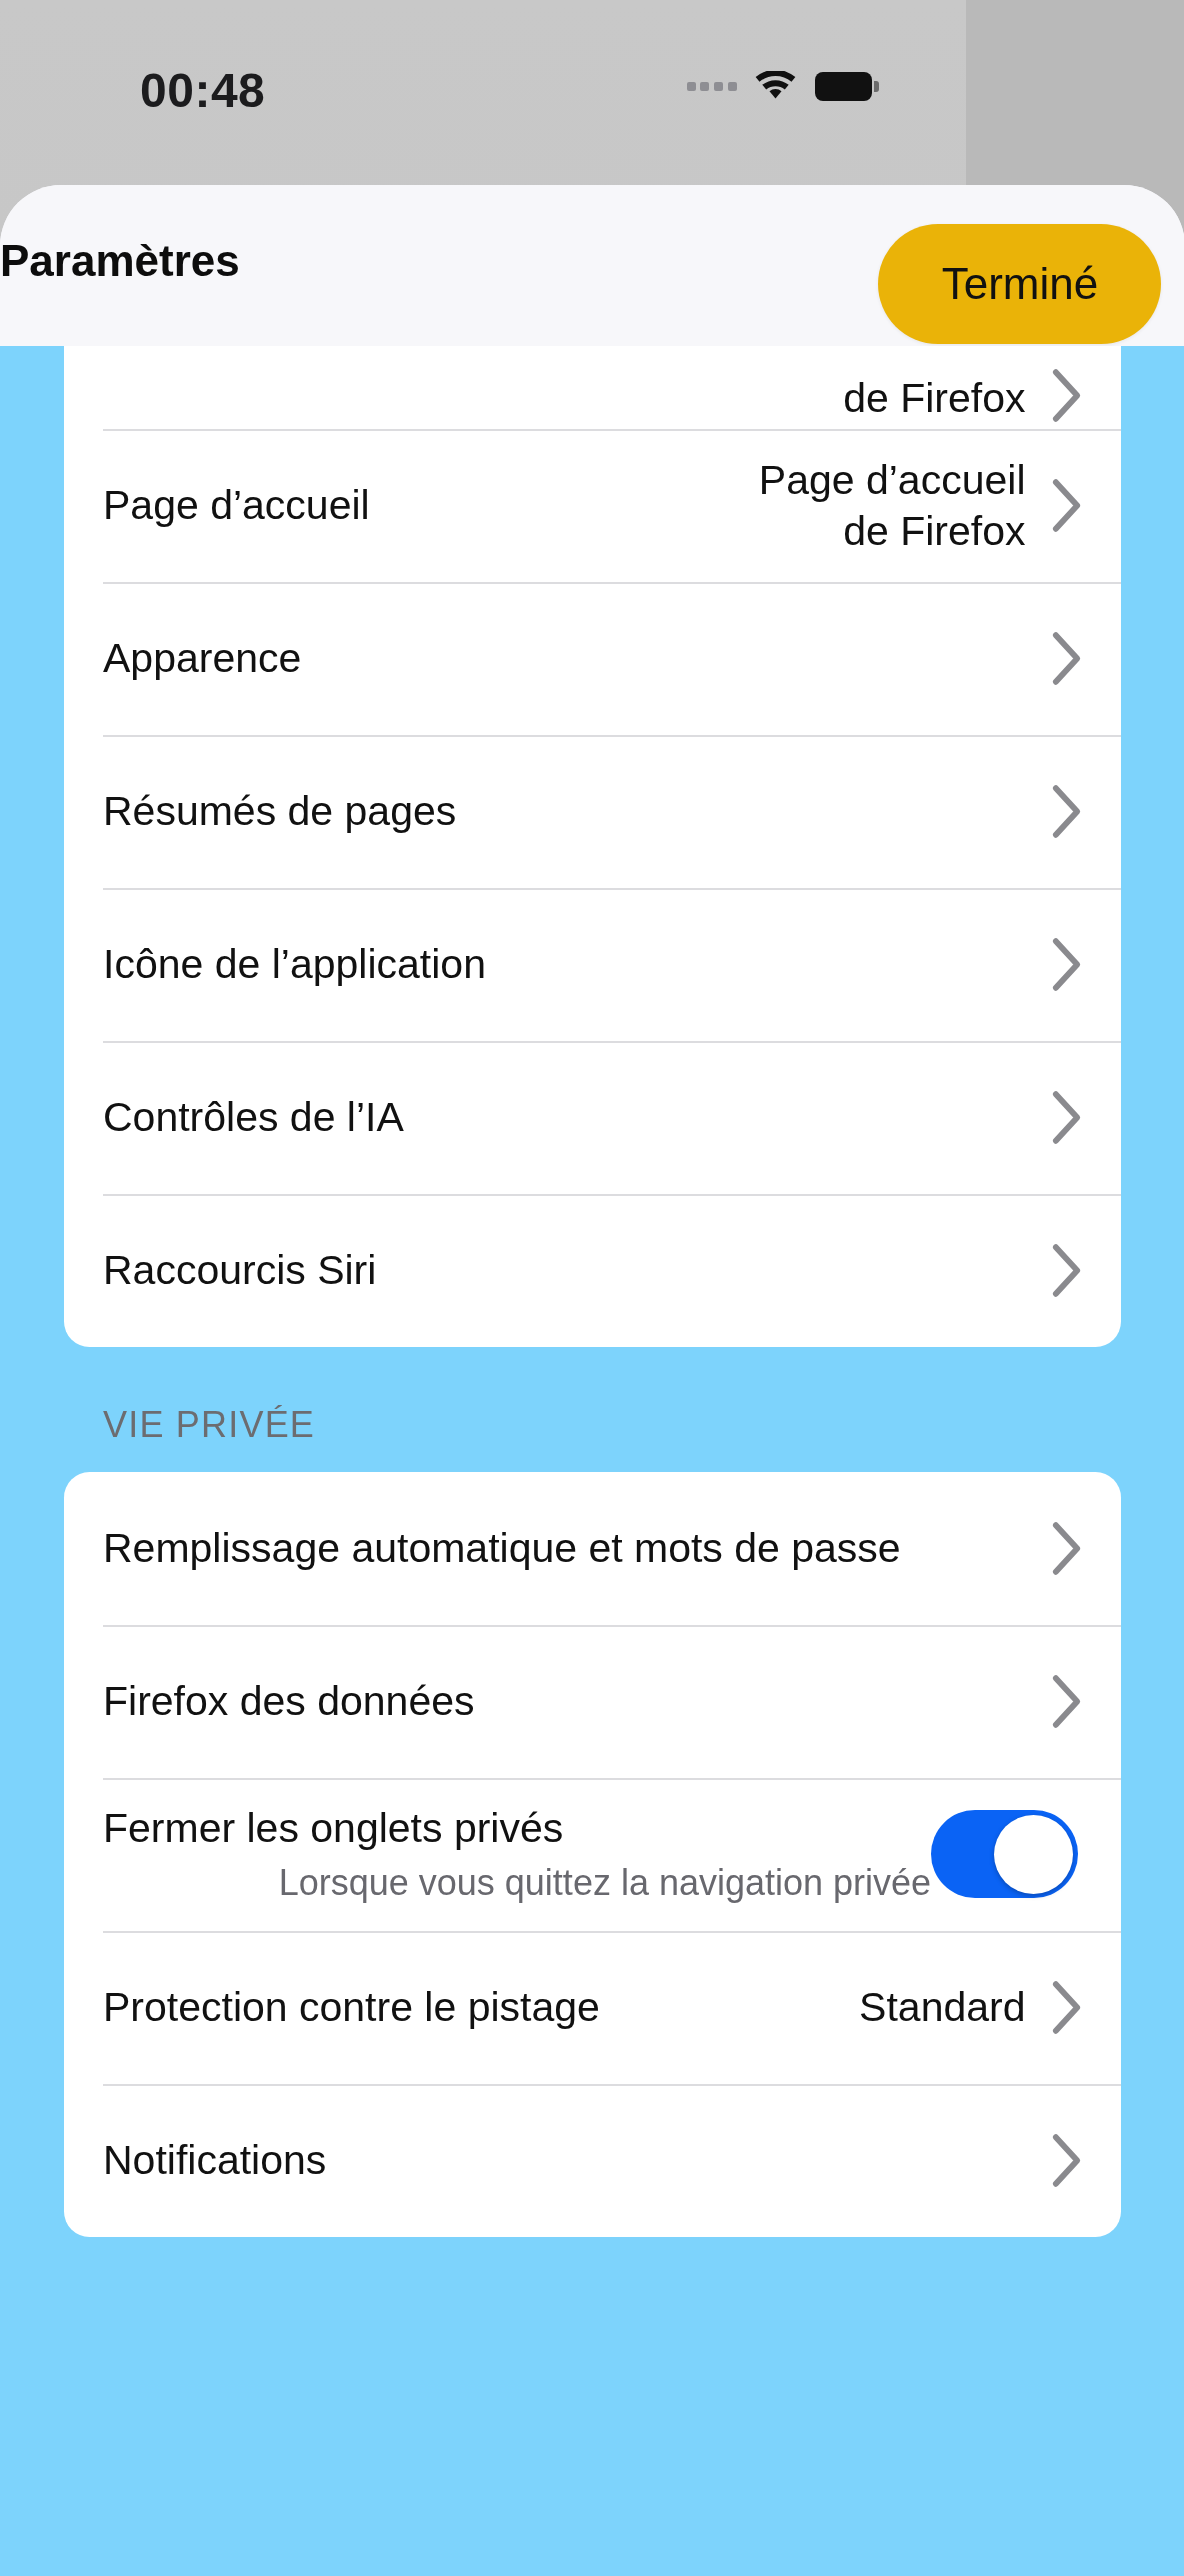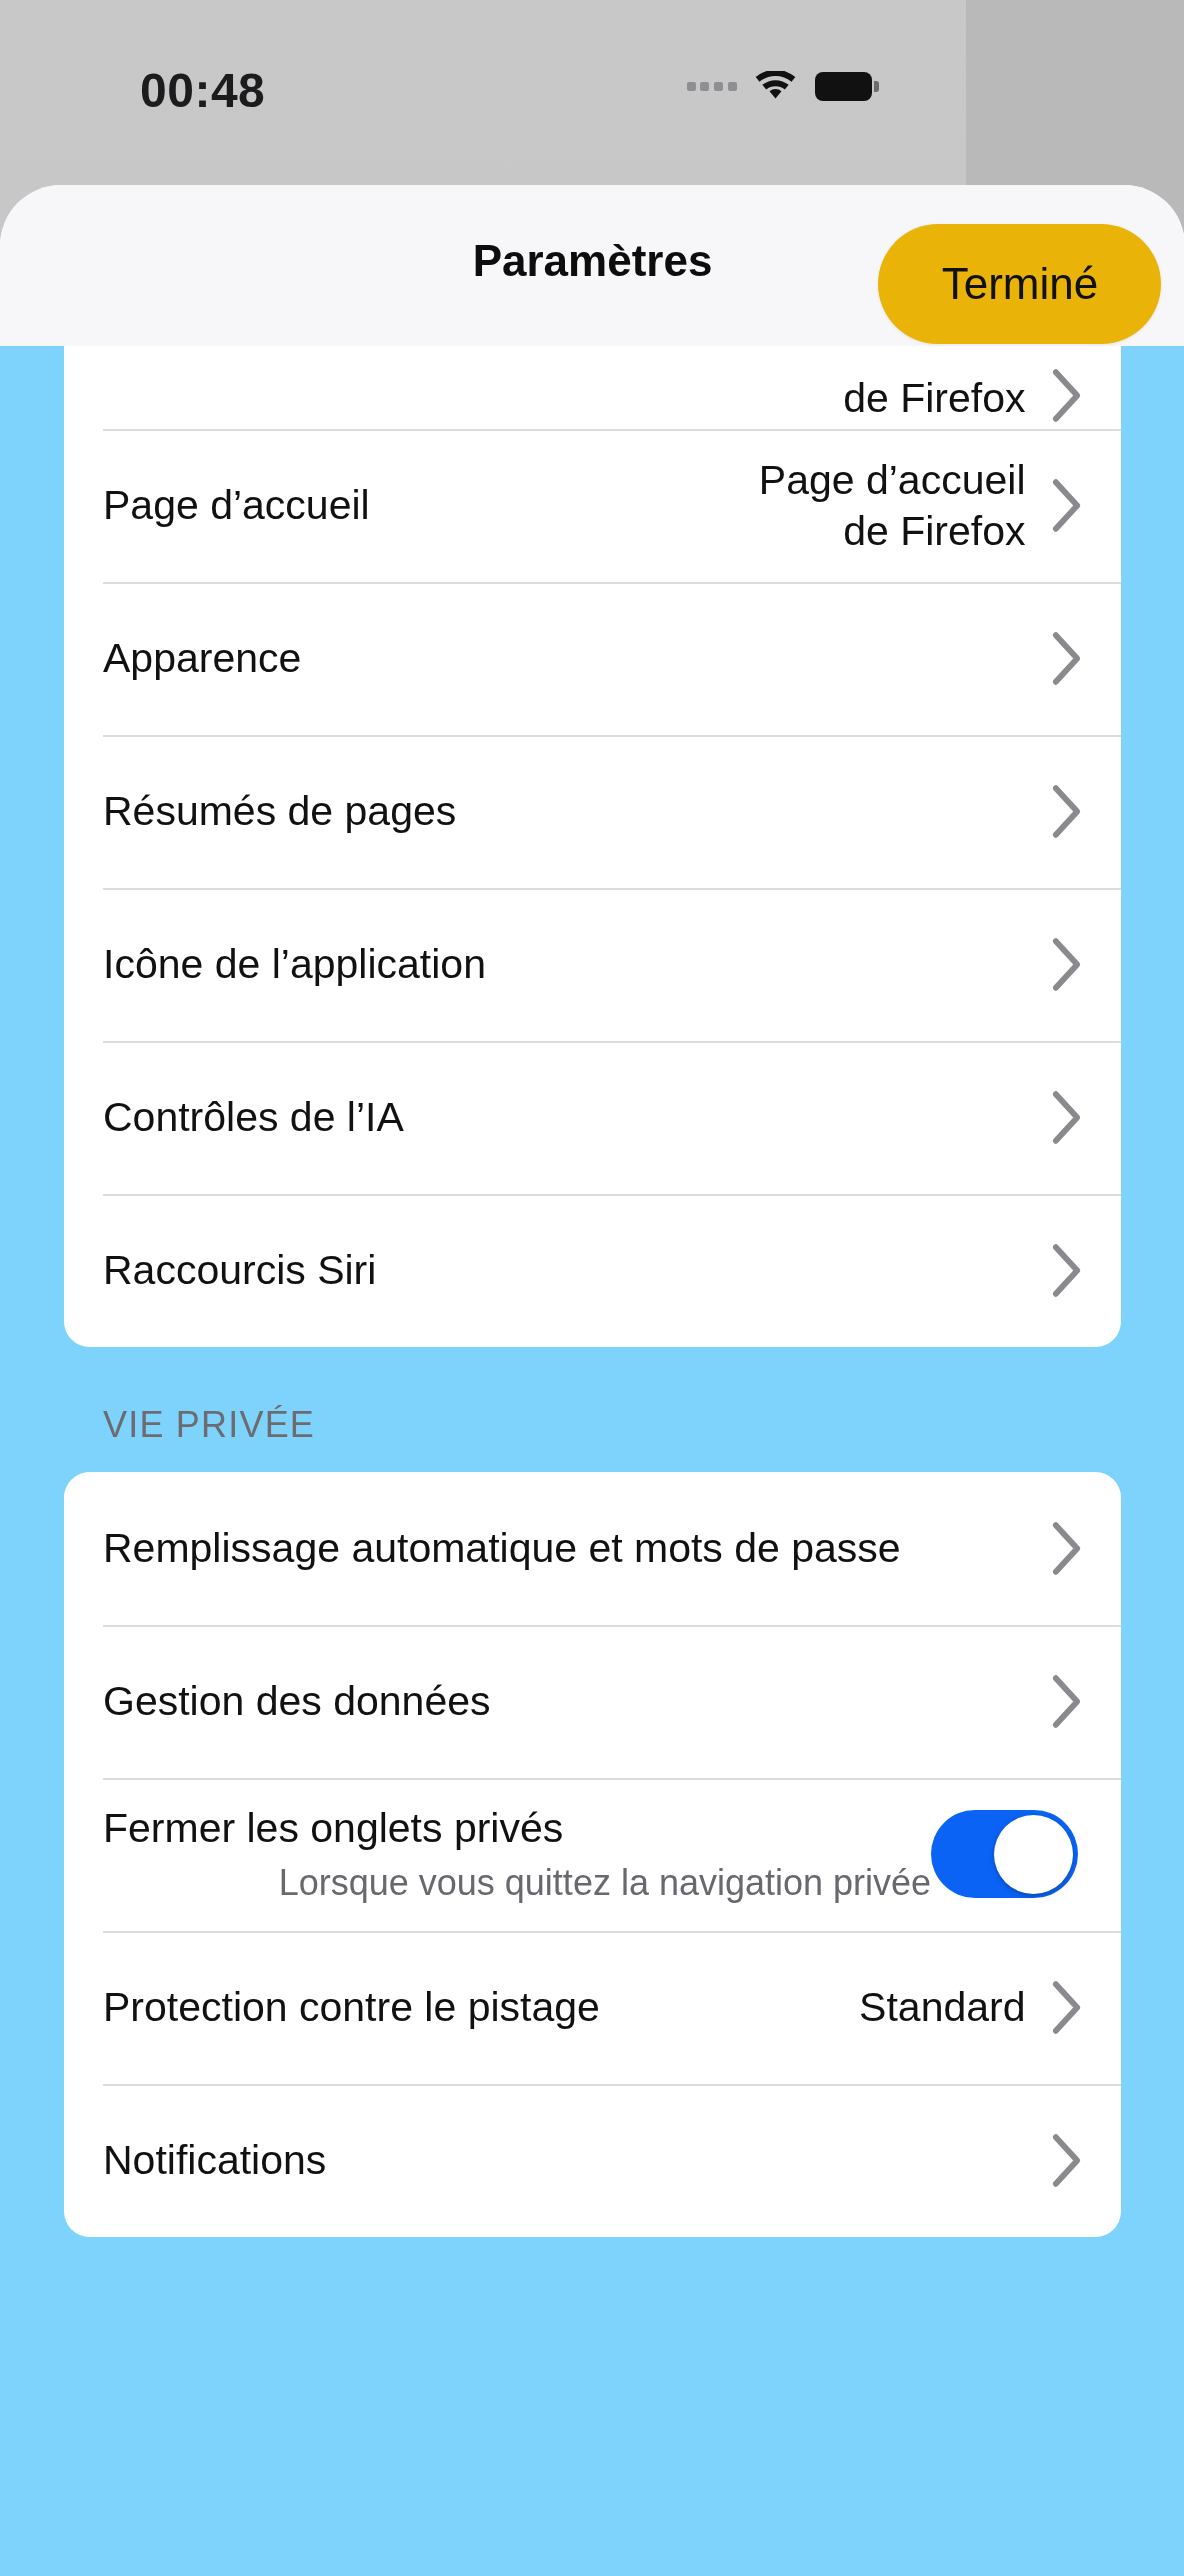--- a/index.html
+++ b/index.html
@@ -81,21 +81,21 @@
   }
   .sheet-header {
     position: relative;
     height: 161px;
     background: #f7f7fa;
   }
   .sheet-title {
     position: absolute;
     left: 0; right: 0;
     top: 51px;
-    text-align: center;
+    text-align: left;
     font-size: 44px;
     font-weight: bold;
     color: #0d0d0d;
   }
   .done-pill {
     position: absolute;
     right: 23.6px;
     top: 39px;
     width: 283px;
     height: 120px;
@@ -319,21 +319,21 @@
         <div class="row">
           <div class="row-label">Remplissage automatique et mots de passe</div>
           <span class="chev">
             <svg width="33" height="55" viewBox="0 0 34 56">
                 <path d="M5 4 L27 28 L5 52" stroke="#8a8a8e" stroke-width="6" fill="none" stroke-linecap="round" stroke-linejoin="round"></path>
               </svg>
           </span>
         </div>
 
         <div class="row">
-          <div class="row-label">Gestion des données</div>
+          <div class="row-label">Firefox des données</div>
           <span class="chev">
             <svg width="33" height="55" viewBox="0 0 34 56">
                 <path d="M5 4 L27 28 L5 52" stroke="#8a8a8e" stroke-width="6" fill="none" stroke-linecap="round" stroke-linejoin="round"></path>
               </svg>
           </span>
         </div>
 
         <div class="row">
           <div class="row-label">
             <span>Fermer les onglets privés</span>

